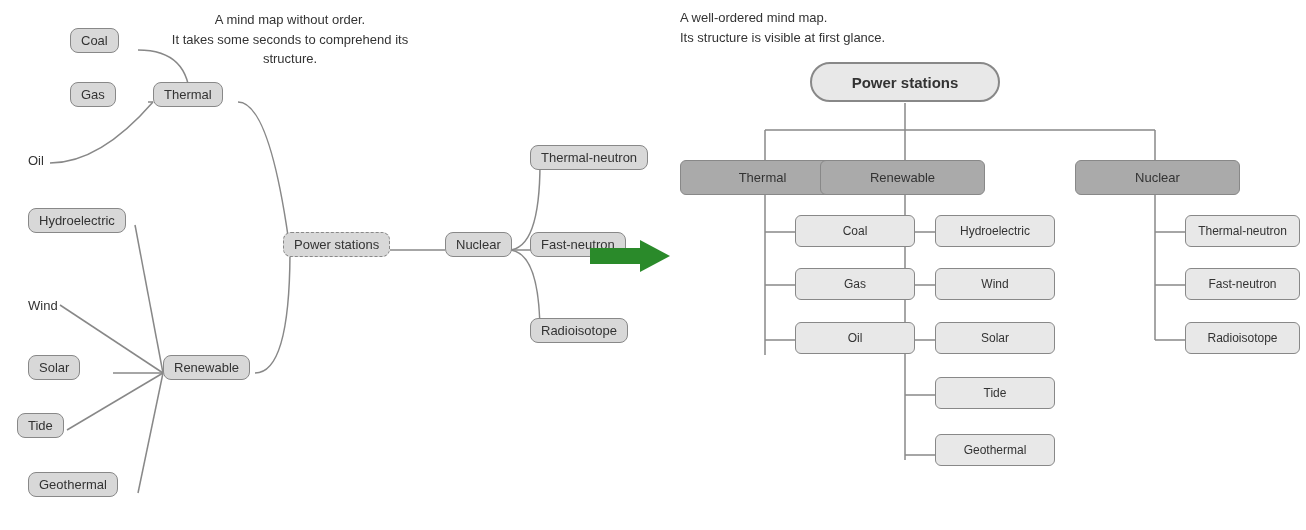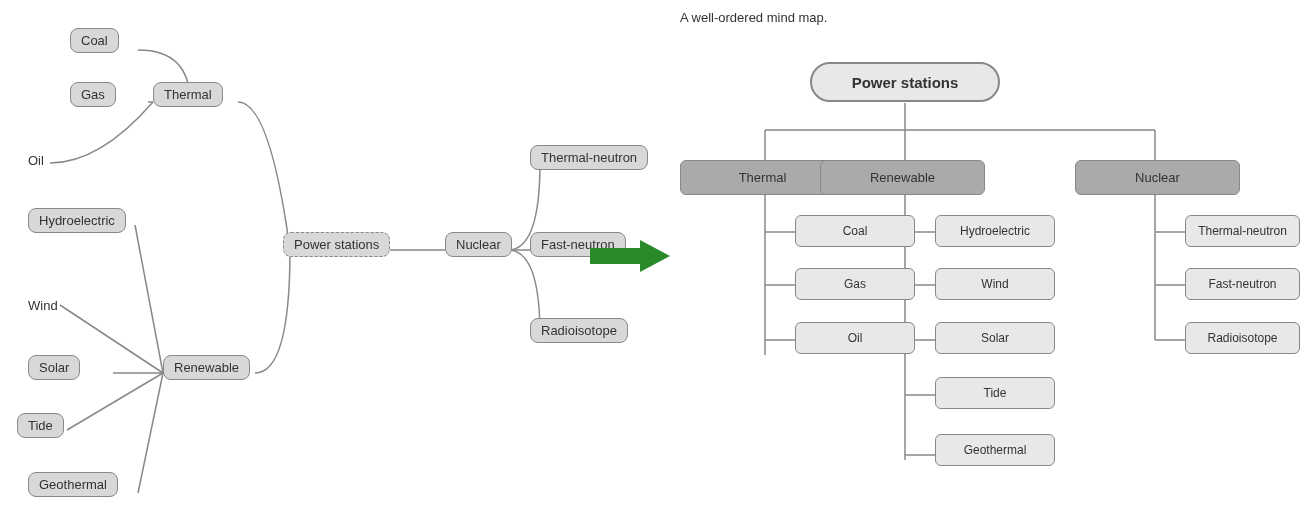--- a/index.html
+++ b/index.html
@@ -148,20 +148,24 @@
     <path d="M 390 250 L 445 250" stroke="#888" stroke-width="1.5" fill="none"></path>
 
     <path d="M 508 250 Q 540 250 540 163" stroke="#888" stroke-width="1.5" fill="none"></path>
 
     <path d="M 508 250 L 540 250" stroke="#888" stroke-width="1.5" fill="none"></path>
 
     <path d="M 508 250 Q 540 250 540 335" stroke="#888" stroke-width="1.5" fill="none"></path>
   </svg>
 
   <div class="left-side">
+    <div class="caption left-caption">
+      <span>A mind map without order.</span><br>
+      <span>It takes some seconds to comprehend its structure.</span>
+    </div>
 
     <div class="node" style="left:70px;top:28px;">
       <span>Coal</span>
     </div>
 
     <div class="node" style="left:70px;top:82px;">
       <span>Gas</span>
     </div>
 
     <div class="node-plain" style="left:28px;top:153px;">
@@ -220,20 +224,21 @@
   <div style="position:absolute;left:590px;top:238px;z-index:10;">
     <svg width="80" height="36">
       <polygon points="0,10 50,10 50,2 80,18 50,34 50,26 0,26" fill="#2a8a2a"></polygon>
     </svg>
   </div>
 
   <div class="right-side">
 
     <div class="caption" style="top:8px;left:30px;width:480px;text-align:left;">
       <span>A well-ordered mind map.</span><br>
+      <span>Its structure is visible at first glance.</span>
     </div>
 
     <svg class="lines-svg" style="z-index:0;">
 
       <line x1="255" y1="103" x2="255" y2="130" stroke="#888" stroke-width="1.5"></line>
 
       <line x1="115" y1="130" x2="505" y2="130" stroke="#888" stroke-width="1.5"></line>
 
       <line x1="115" y1="130" x2="115" y2="160" stroke="#888" stroke-width="1.5"></line>
 

